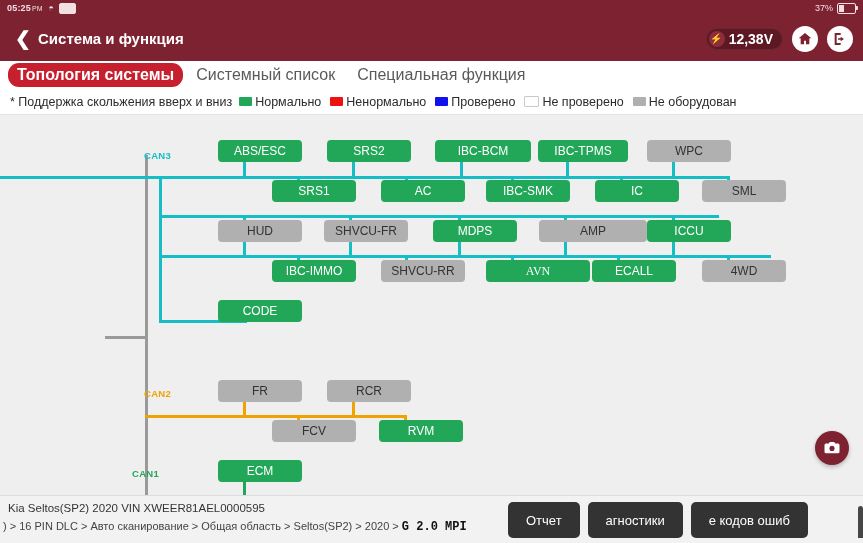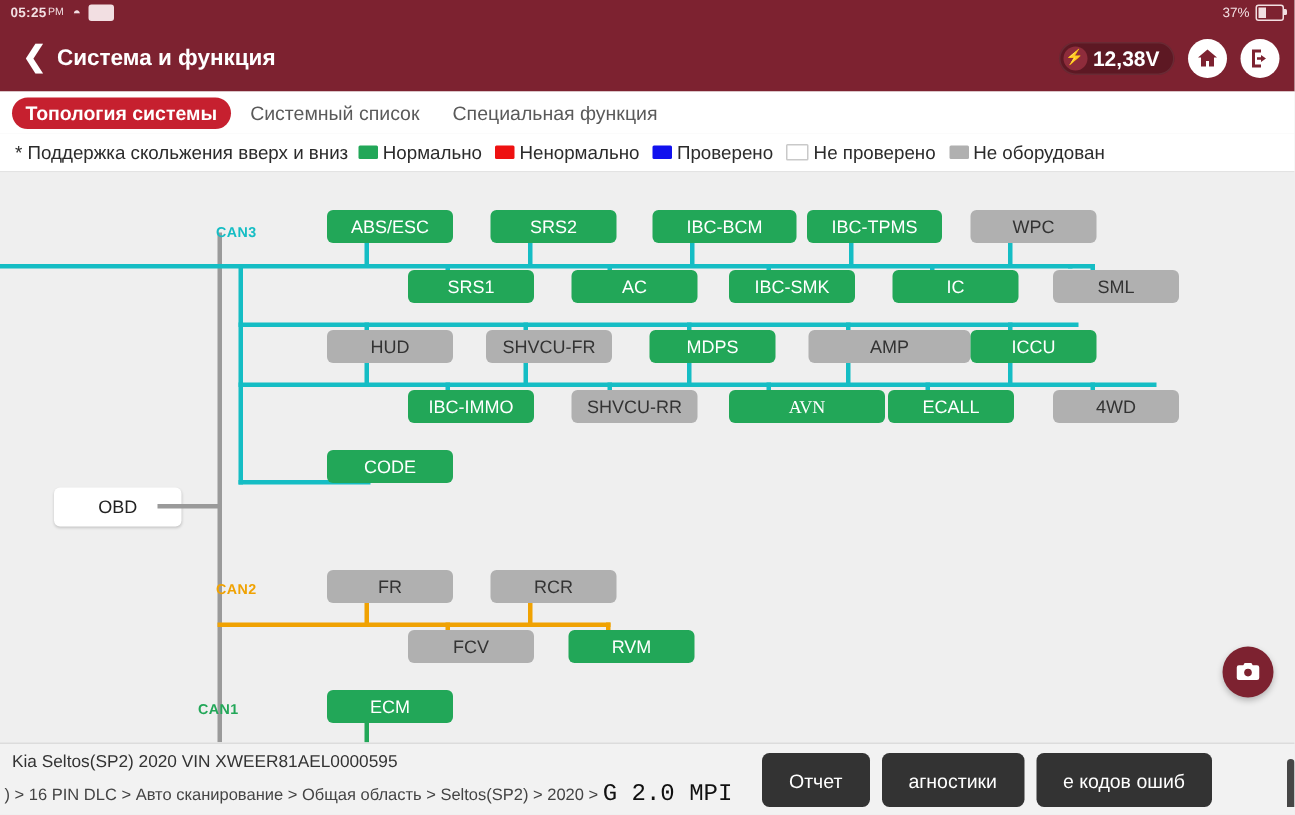--- a/index.html
+++ b/index.html
@@ -56,21 +56,21 @@
     display:flex;align-items:center;justify-content:center;cursor:pointer;
   }
   .round-btn svg{display:block;}
 
   
   .tabbar{
     position:absolute;left:0;top:61px;width:863px;height:28px;background:#fff;
     display:flex;align-items:center;padding-left:8px;box-sizing:border-box;
   }
   .tab{
-    font-size:13px;color:#5a5a5a;padding:3px 9px;border-radius:11px;cursor:pointer;white-space:nowrap;
+    font-size:16px;color:#5a5a5a;padding:3px 9px;border-radius:11px;cursor:pointer;white-space:nowrap;
   }
   .tab.active{background:#c6202f;color:#fff;font-weight:bold;}
   .tab + .tab{margin-left:4px;}
 
   
   .legendbar{
     position:absolute;left:0;top:89px;width:863px;height:26px;background:#fff;
     display:flex;align-items:center;font-size:12.5px;color:#2b2b2b;
     border-bottom:1px solid #e3e3e3;box-sizing:border-box;
   }
@@ -111,21 +111,21 @@
   .bottombar{
     position:absolute;left:0;top:495px;width:863px;height:48px;background:#f2f2f2;
     border-top:1px solid #dcdcdc;box-sizing:border-box;
   }
   .veh-line1{
     position:absolute;left:8px;top:6px;font-size:11.5px;color:#333;white-space:nowrap;
   }
   .veh-line2{
     position:absolute;left:3px;top:24px;font-size:11px;color:#444;white-space:nowrap;
   }
-  .veh-eng{font-family:"Liberation Mono", monospace;font-weight:normal;font-size:16px;color:#111;text-align:right;}
+  .veh-eng{font-family:"Liberation Mono", monospace;font-weight:bold;font-size:12px;color:#111;text-align:right;}
   .btn-row{
     position:absolute;left:508px;top:6px;width:355px;height:36px;overflow:hidden;
     display:flex;align-items:center;gap:8px;
   }
   .dark-btn{
     height:36px;background:#333;color:#fff;border-radius:5px;border:none;
     font-size:13px;display:flex;align-items:center;justify-content:center;
     padding:0 18px;white-space:nowrap;cursor:pointer;flex:none;
   }
   .scroll-edge{
@@ -201,21 +201,20 @@
       </span>
       <span class="legend-item">
         <i class="swatch" style="background:#b0b0b0"></i>
         <span>Не оборудован</span>
       </span>
     </span>
   </div>
 
   <div class="canvas">
 
-    <div class="node white" style="left:20px;top:210px;width:85px;height:26px;">OBD</div>
     <div class="wire gray" style="left:105px;top:221px;width:42px;height:3px;"></div>
     <div class="wire gray" style="left:145px;top:40px;width:3px;height:340px;"></div>
 
     <div class="buslabel can3" style="left:144px;top:35px;">CAN3</div>
 
     <div class="wire" style="left:159px;top:61px;width:3px;height:147px;"></div>
 
     <div class="wire" style="left:0px;top:61px;width:715px;height:3px;"></div>
 
     <div class="wire" style="left:243px;top:47px;width:3px;height:16px;"></div>

